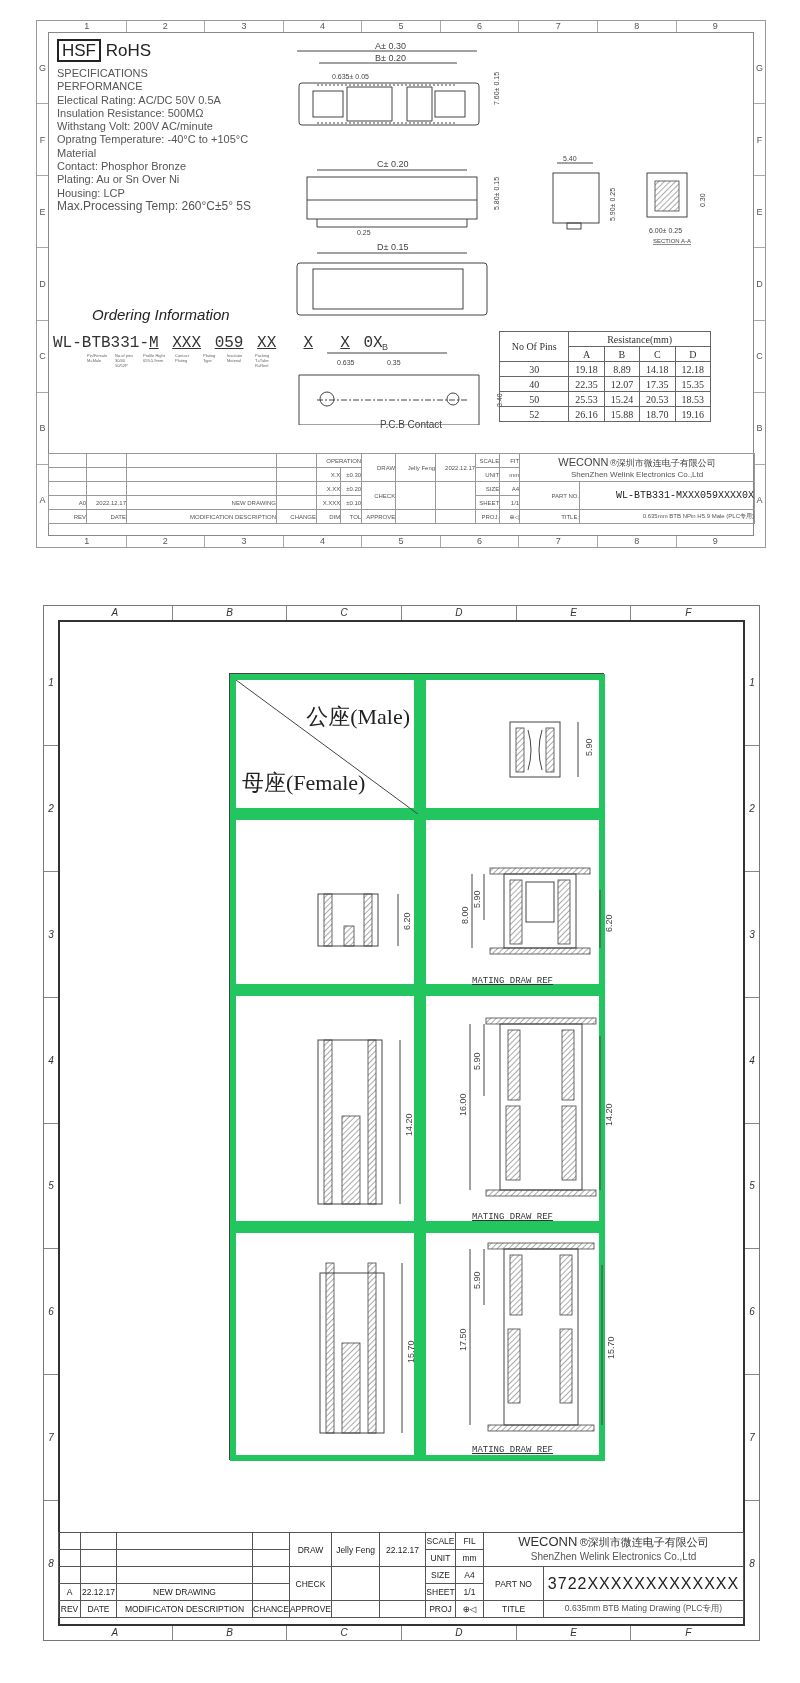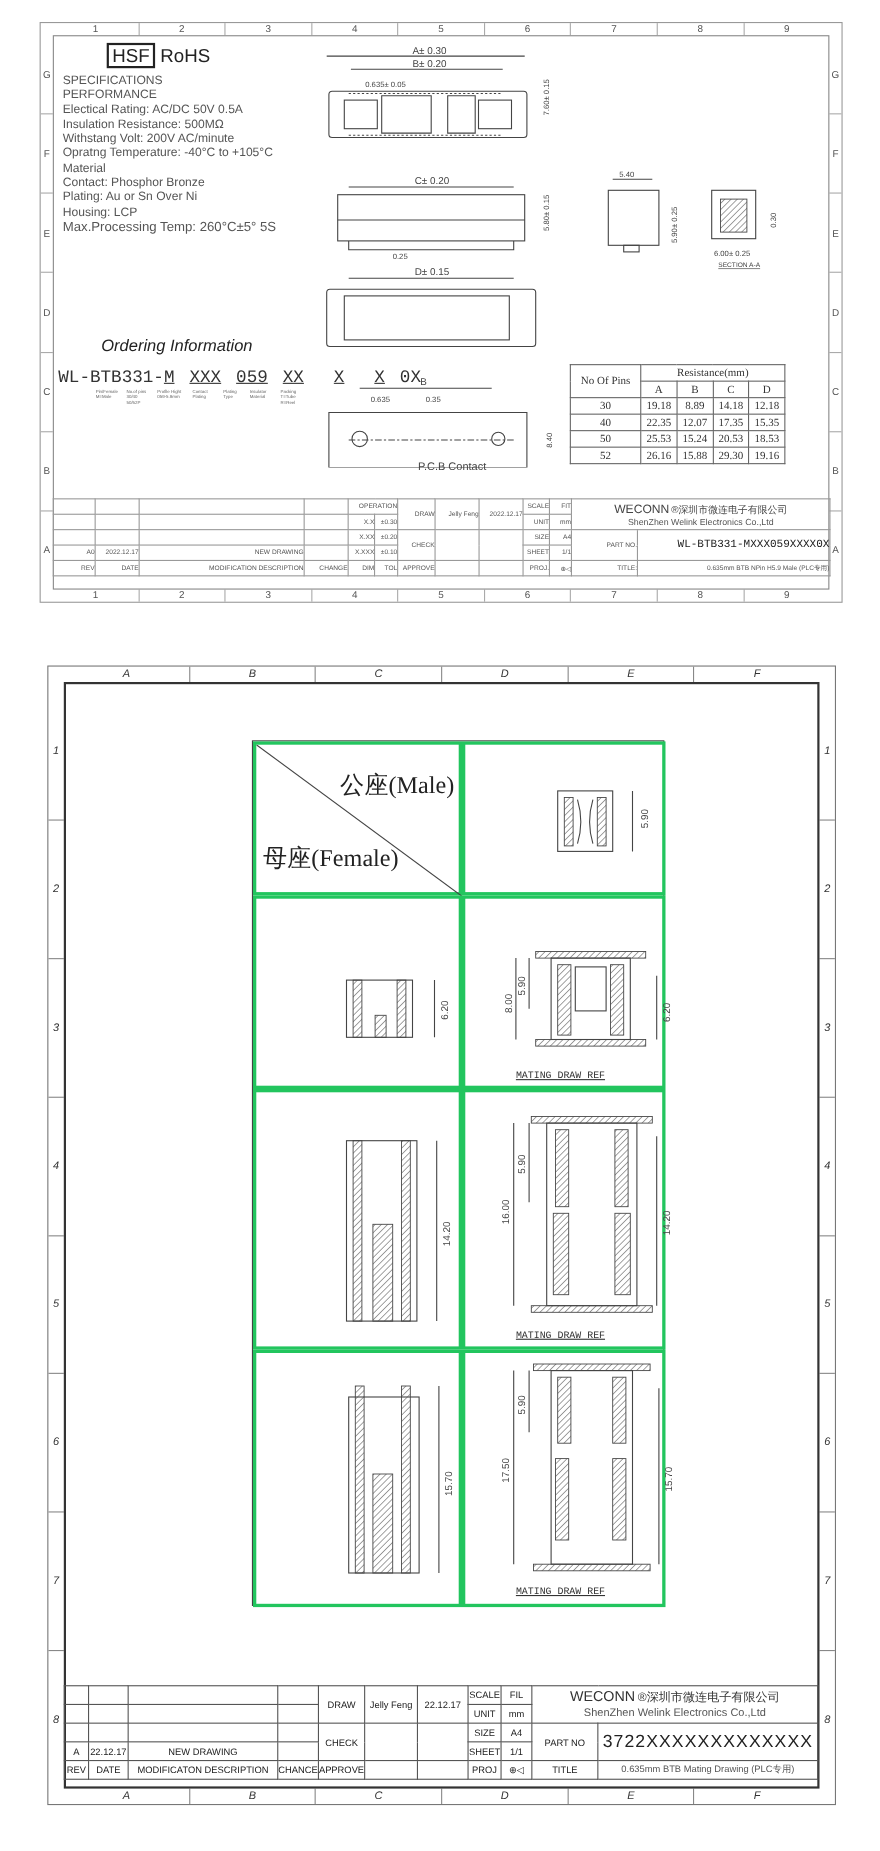--- a/index.html
+++ b/index.html
@@ -6,21 +6,21 @@
   body { width: 800px; height: 1683px; background: #fff; font-family: "Liberation Sans", sans-serif; color: #333; position: relative; overflow: hidden; }
   .abs { position: absolute; }
   .sheet1 { left: 36px; top: 20px; width: 730px; height: 528px; border: 1px solid #999; }
   .frame1 { position: absolute; left: 11px; top: 11px; right: 11px; bottom: 11px; border: 1px solid #888; }
   .zone-h { position: absolute; left: 11px; right: 11px; height: 11px; display: flex; }
   .zone-h span { flex: 1; border-right: 1px solid #aaa; font-size: 9px; text-align: center; line-height: 11px; color: #555; }
   .zone-h span:last-child { border-right: none; }
   .zone-v { position: absolute; top: 11px; bottom: 11px; width: 11px; display: flex; flex-direction: column; }
   .zone-v span { flex: 1; border-bottom: 1px solid #aaa; font-size: 9px; display: flex; align-items: center; justify-content: center; color: #555; }
   .zone-v span:last-child { border-bottom: none; }
-  .hsf { font-size: 17px; color: #222; margin-left: 40px; }
+  .hsf { font-size: 17px; color: #222; }
   .hsf b { border: 2px solid #222; padding: 0 3px; font-weight: normal; }
   .spec { font-size: 11px; line-height: 13.3px; color: #555; }
   .ordering-title { font-style: italic; font-size: 15px; color: #222; }
   .pn { font-family: "Liberation Mono", monospace; font-size: 16px; color: #333; word-spacing: 4px; }
   .pn u { text-decoration: underline; }
   .tiny { font-size: 4px; color: #666; line-height: 5px; }
   table { border-collapse: collapse; }
   .dimtbl td { border: 1px solid #666; font-family: "Liberation Serif", serif; font-size: 10px; text-align: center; height: 15px; color: #333; }
   .tb td { border: 1px solid #999; font-size: 6px; text-align: right; color: #555; height: 14px; }
   .tb2 td { border: 1px solid #555; font-size: 8.5px; text-align: center; color: #222; height: 17px; }
@@ -29,21 +29,21 @@
   .dimtxt { font-size: 9px; fill: #444; font-family: "Liberation Sans", sans-serif; }
   .sheet2 { left: 43px; top: 605px; width: 717px; height: 1036px; border: 1px solid #777; }
   .frame2 { position: absolute; left: 14px; top: 14px; right: 14px; bottom: 14px; border: 2px solid #333; }
   .z2h { position: absolute; left: 14px; right: 14px; height: 14px; display: flex; }
   .z2h span { flex: 1; border-right: 1px solid #888; font-size: 10px; font-style: italic; text-align: center; line-height: 14px; color: #333; }
   .z2h span:last-child { border-right: none; }
   .z2v { position: absolute; top: 14px; bottom: 14px; width: 14px; display: flex; flex-direction: column; }
   .z2v span { flex: 1; border-bottom: 1px solid #888; font-size: 10px; font-style: italic; display: flex; align-items: center; justify-content: center; color: #333; }
   .z2v span:last-child { border-bottom: none; }
   .matrix { left: 229px; top: 673px; width: 375px; height: 787px; border: 1px solid #444; }
-  .cell { position: absolute; border: 3px solid #22c55e; padding-left: 24px; }
+  .cell { position: absolute; border: 6px solid #22c55e; padding-left: 24px; }
   .hdr-male { font-family: "Liberation Serif", serif; font-size: 22px; color: #222; }
   .mdr { font-family: "Liberation Mono", monospace; font-size: 9px; text-decoration: underline; color: #333; text-align: right; }
 </style>
 </head>
 <body>
 
 <svg width="0" height="0" style="position:absolute">
   <defs>
     <pattern id="hatch" width="4" height="4" patternUnits="userSpaceOnUse" patternTransform="rotate(45)">
       <line x1="0" y1="0" x2="0" y2="4" stroke="#555" stroke-width="1"></line>
@@ -190,21 +190,21 @@
       <rect x="100" y="22" width="40" height="44"></rect>
         <rect x="108" y="30" width="24" height="30" class="hatch"></rect>
     </g>
     <text class="dimtxt" x="16" y="10" style="font-size:7px">5.40</text>
     <text class="dimtxt" x="68" y="70" style="font-size:7px" transform="rotate(-90 68 70)">5.90± 0.25</text>
     <text class="dimtxt" x="102" y="82" style="font-size:7px">6.00± 0.25</text>
     <text class="dimtxt" x="158" y="56" style="font-size:7px" transform="rotate(-90 158 56)">0.30</text>
     <text class="dimtxt" x="106" y="92" style="font-size:6px;text-decoration:underline">SECTION A-A</text>
   </svg>
 
-  <table class="abs dimtbl" style="left:481px;top:310px;width:196px">
+  <table class="abs dimtbl" style="left:462px;top:310px;width:212px">
     <tbody>
         <tr>
       <td rowspan="2">No Of Pins</td>
       <td colspan="4">Resistance(mm)</td>
     </tr>
     <tr>
       <td>A</td>
       <td>B</td>
       <td>C</td>
       <td>D</td>
@@ -227,21 +227,21 @@
       <td>50</td>
       <td>25.53</td>
       <td>15.24</td>
       <td>20.53</td>
       <td>18.53</td>
     </tr>
     <tr>
       <td>52</td>
       <td>26.16</td>
       <td>15.88</td>
-      <td>29.30</td>
+      <td>18.70</td>
       <td>19.16</td>
     </tr>
   </tbody>
     </table>
 
   <table class="abs tb" style="left:11px;top:432px;width:707px">
     <tbody>
         <tr>
       <td style="width:38px"></td>
           <td style="width:40px"></td>

